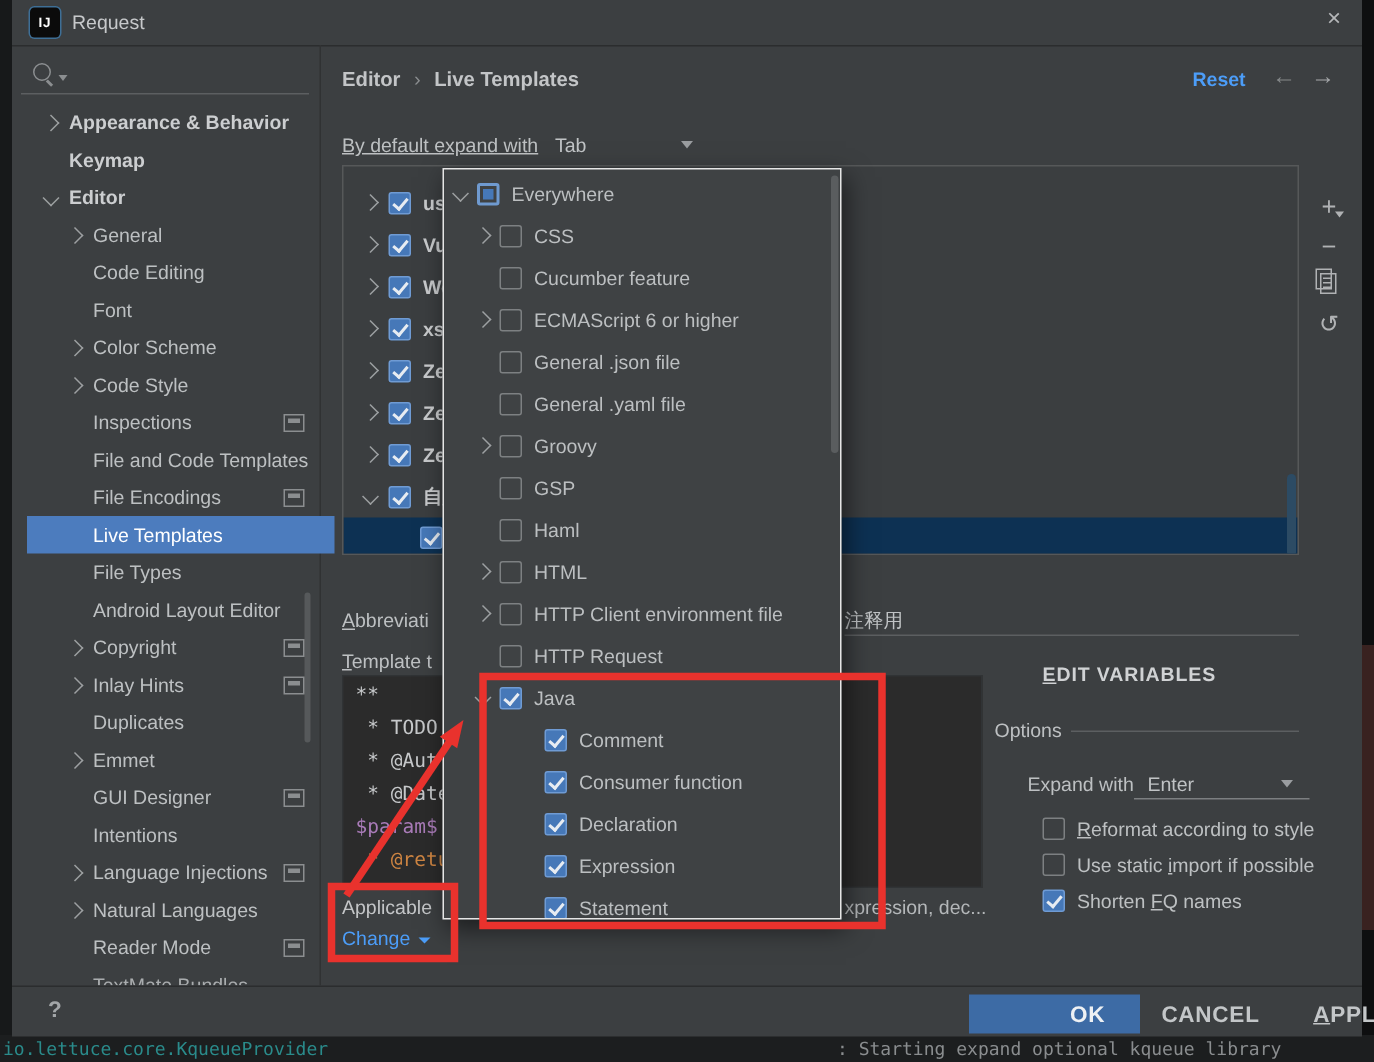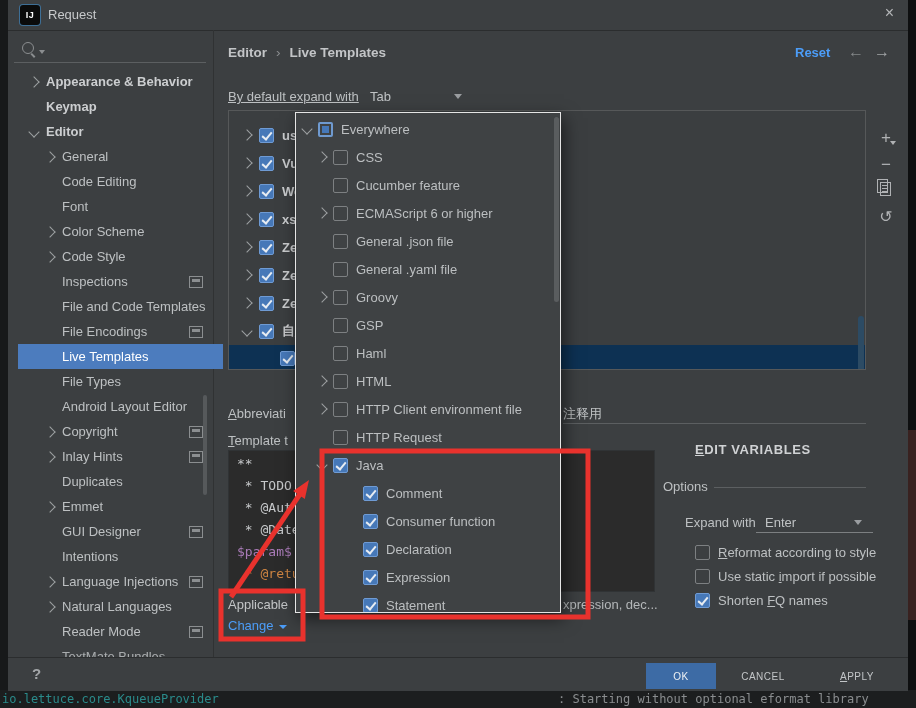--- a/index.html
+++ b/index.html
@@ -97,21 +97,21 @@
   .optrow{position:absolute;display:flex;align-items:center;gap:8px;}
   .cb{width:15px;height:15px;box-sizing:border-box;border:1px solid #7d8082;border-radius:2px;position:relative;flex:0 0 15px;background:transparent;}
   .cb.ck{background:var(--checkbox_blue);border-color:#6f9bd4;}
   .cb.ck::after{content:"";position:absolute;left:4px;top:1px;width:4px;height:8px;border-right:2px solid #e7ecf2;border-bottom:2px solid #e7ecf2;transform:rotate(40deg);}
   .cb.pt{border:2px solid #6f9ad0;}
   .cb.pt::after{content:"";position:absolute;left:2px;top:2px;right:2px;bottom:2px;background:var(--checkbox_blue);}
   
   .footer{position:absolute;left:0;top:657px;width:900px;height:33px;background:#3c3f41;border-top:1px solid #2b2d2e;z-index:40;}
   .help{position:absolute;left:24px;top:7px;color:#a3a6a8;font-size:15px;font-weight:bold;}
   .btn{position:absolute;top:5px;height:26px;display:flex;align-items:center;justify-content:center;
-       font-weight:normal;font-size:10px;color:#c3c6c8;letter-spacing:.5px;cursor:default;}
+       font-weight:bold;font-size:15px;color:#c3c6c8;letter-spacing:.5px;cursor:default;padding-left:44px;}
   .btn-ok{left:638px;width:70px;background:var(--ok_blue);color:#eef1f4;}
   .btn-cancel{left:722px;width:66px;}
   .btn-apply{left:818px;width:62px;}
   
   .popup{position:absolute;left:287px;top:112px;width:266px;height:501px;background:#3f4244;
          border:1px solid #e5e5e5;box-sizing:border-box;z-index:50;box-shadow:3px 6px 16px rgba(0,0,0,.55);overflow:hidden;}
   .prow{display:flex;align-items:center;height:28px;white-space:nowrap;}
   .prow .plabel{margin-left:8px;color:#bcbfc1;}
   .pl0{padding-left:7px;}.pl1{padding-left:22px;}.pl2{padding-left:52px;text-align:center;}
   .pchev{flex:0 0 15px;display:flex;align-items:center;}
@@ -124,21 +124,21 @@
 </head>
 <body>
 
 <div class="stage">
 
   <div class="abs strip-left"></div>
   <div class="abs strip-right"></div>
   <div class="abs strip-right-red"></div>
   <div class="abs strip-bottom">
     <span class="console-teal">io.lettuce.core.KqueueProvider</span>
-    <span class="console-grey">: Starting without optional eformat library</span>
+    <span class="console-grey">: Starting expand optional kqueue library</span>
   </div>
 
   <div class="dialog">
 
     <div class="titlebar">
       <div class="logo">IJ</div>
       <div class="wtitle">Request</div>
       <div class="close-x">×</div>
     </div>
 

